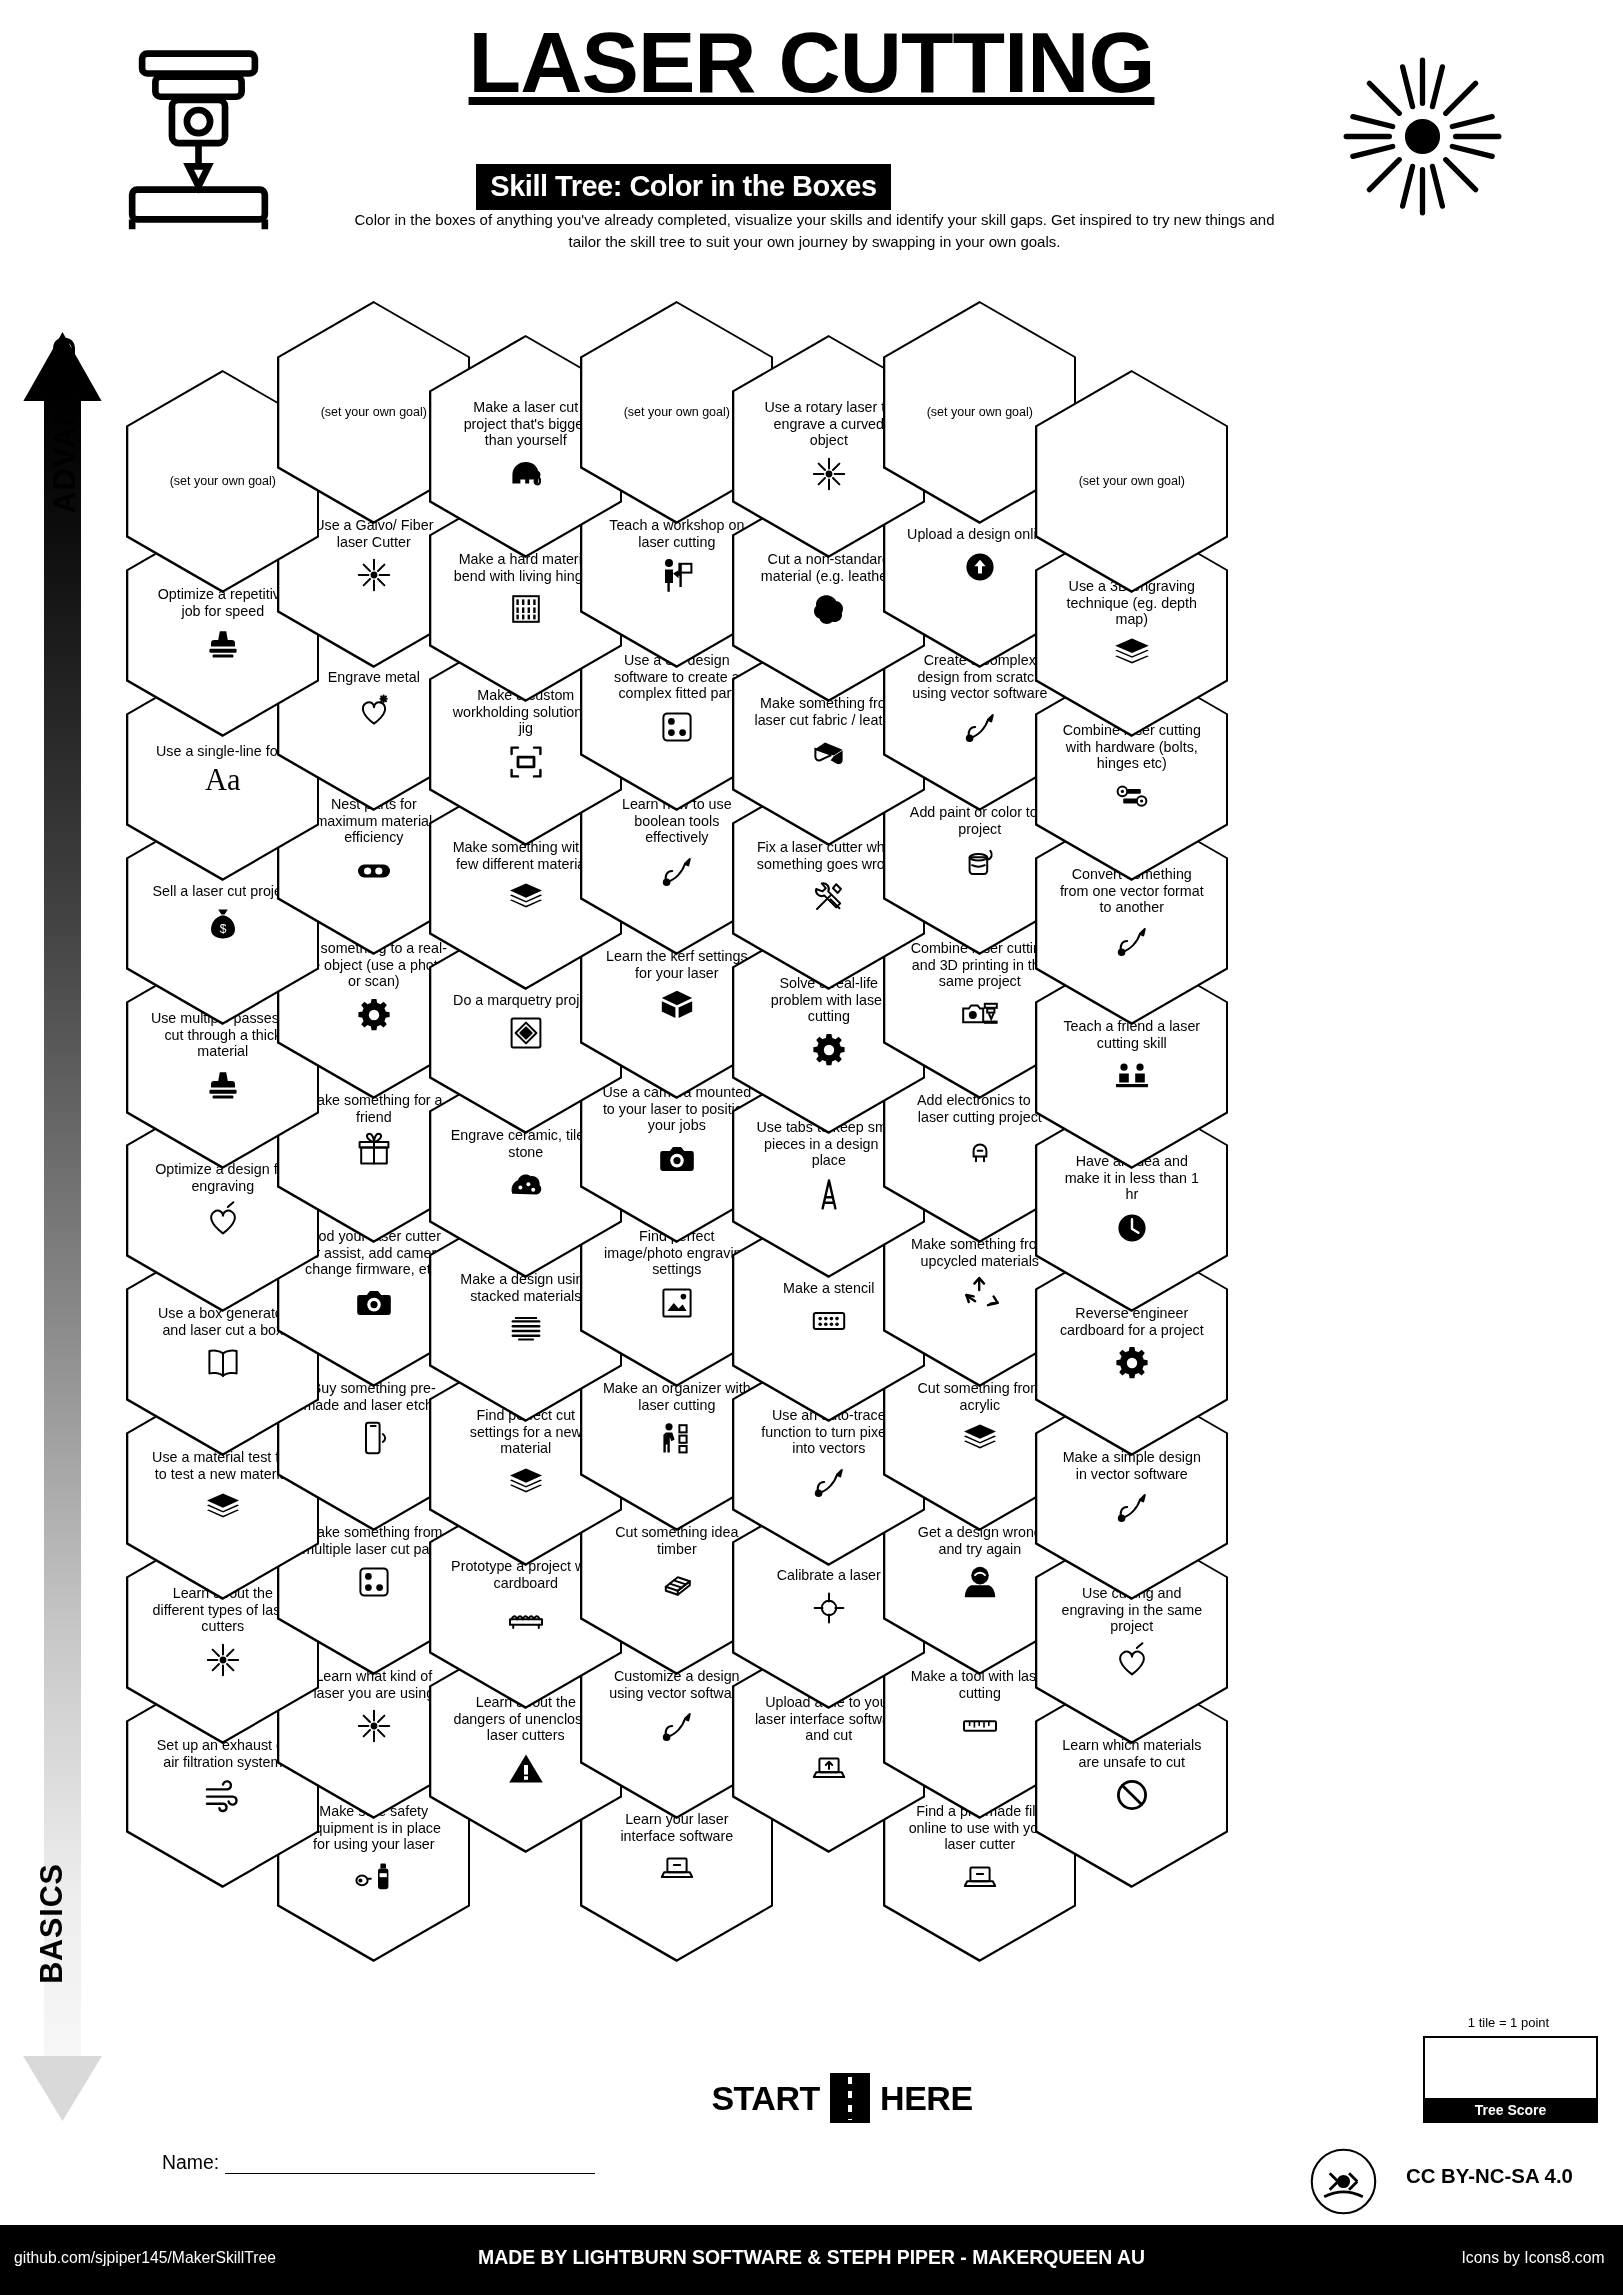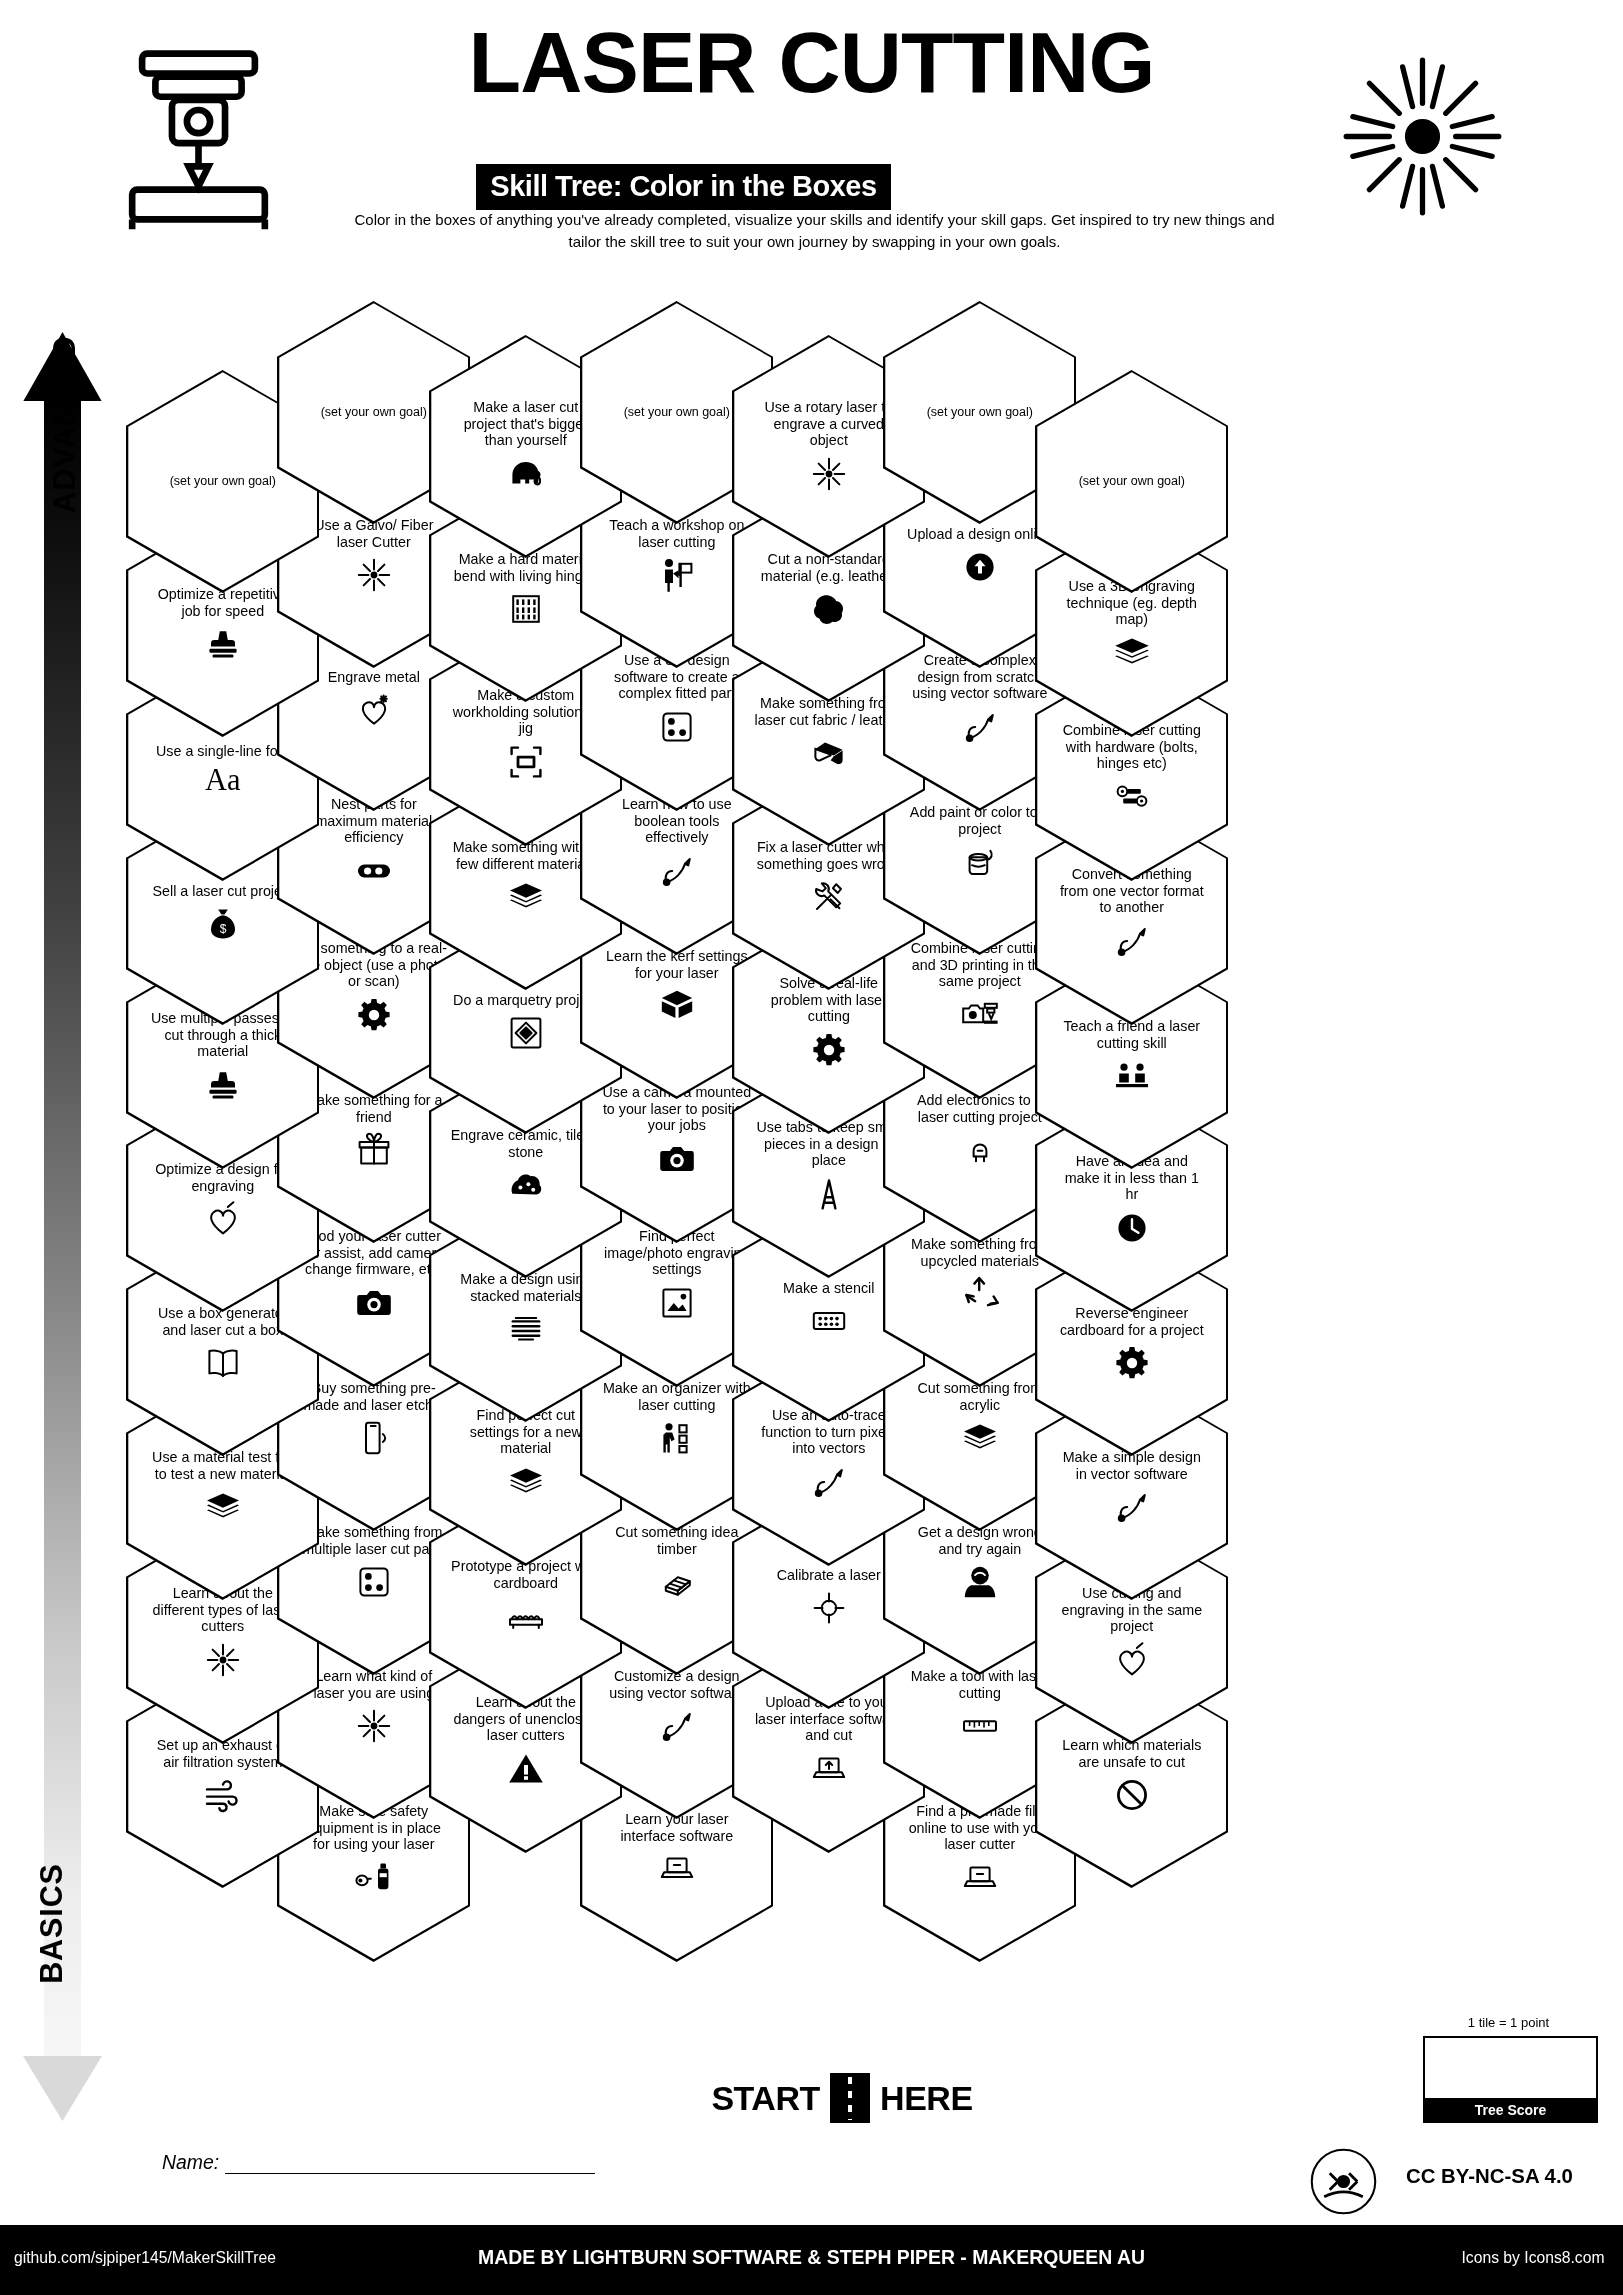--- a/index.html
+++ b/index.html
@@ -1,20 +1,20 @@
 <!DOCTYPE html>
 <html style="font-size:7.4px"><head>
 <meta charset="utf-8">
 <style>
   html,body{margin:0;padding:0;background:#fff;}
   body{width:1623px;height:2295px;position:relative;font-family:"Liberation Sans",sans-serif;color:#000;overflow:hidden;}
 
   
   .header{position:absolute;left:0;top:0;width:1623px;height:296px;}
-  .title{position:absolute;left:0;top:18.5px;width:1623px;text-align:center;font-size:86px;font-weight:bold;letter-spacing:-0.9px;line-height:1;}
+  .title{position:absolute;left:0;top:18.5px;width:1623px;text-align:center;font-size:86px;font-weight:bold;letter-spacing:-0.9px;line-height:1;text-decoration:underline;}
   .subtitle-wrap{position:absolute;left:0;top:164px;width:1367px;text-align:center;}
   .subtitle{display:inline-block;background:#000;color:#fff;font-size:29px;font-weight:bold;padding:5.6px 14px 7.4px 14px;letter-spacing:-0.5px;}
   .intro{position:absolute;left:352px;top:209px;width:925px;text-align:center;font-size:15px;line-height:1.45;}
 
   .printer-icon{position:absolute;left:99px;top:37px;width:199px;height:199px;}
   .laser-icon{position:absolute;left:1314px;top:37px;width:217px;height:199px;}
   .arrow-head{position:absolute;left:23px;top:332px;width:79px;height:69px;}
   .arrow-body{position:absolute;left:44px;top:398px;width:37px;height:1661px;
      background:linear-gradient(to bottom,#000 0%,#0d0d0d 8%,#444 32%,#888 55%,#c9c9c9 75%,#ededed 90%,#f7f7f7 100%);}
   .arrow-tail{position:absolute;left:23px;top:2056px;width:79px;height:65px;}
@@ -43,21 +43,21 @@
   .start-here .word{font-size:34px;font-weight:bold;letter-spacing:-0.5px;}
   .road{width:40px;height:50px;background:#000;position:relative;}
   .road:before{content:"";position:absolute;left:50%;top:3.7px;width:4.2px;height:43px;margin-left:-1.9px;
      background:repeating-linear-gradient(to bottom,#fff 0 7.4px,transparent 7.4px 14px);}
 
   .score-box{position:absolute;left:1423px;top:2036px;width:171px;height:83px;border:2.3px solid #000;}
   .score-inner{position:absolute;left:0;bottom:0;width:100%;height:23px;background:#000;color:#fff;
      font-size:14px;font-weight:bold;display:flex;align-items:center;justify-content:center;}
   .tile-point{position:absolute;left:1423px;top:2015px;width:171px;text-align:center;font-size:13px;}
 
-  .name-row{position:absolute;left:162px;top:2151px;font-size:19.4px;display:flex;align-items:flex-end;gap:5.6px;font-style:italic;}
+  .name-row{position:absolute;left:162px;top:2151px;font-size:19.4px;display:flex;align-items:flex-end;gap:5.6px;}
   .name-line{display:inline-block;width:370px;border-bottom:1.9px solid #000;height:20.4px;}
 
   .cc-text{position:absolute;left:1406px;top:2165px;font-size:20.4px;font-weight:bold;}
   .cc-badge{position:absolute;left:1309px;top:2147px;width:69px;height:69px;}
 
   .footer{position:absolute;left:0;top:2225px;width:1623px;height:70px;background:#000;color:#fff;}
   .footer-left{position:absolute;left:14px;top:24px;font-size:15.7px;}
   .footer-center{position:absolute;left:0;top:21px;width:1623px;text-align:center;font-size:19.4px;font-weight:bold;}
   .footer-right{position:absolute;right:18.5px;top:24px;font-size:15.7px;}
 </style>

